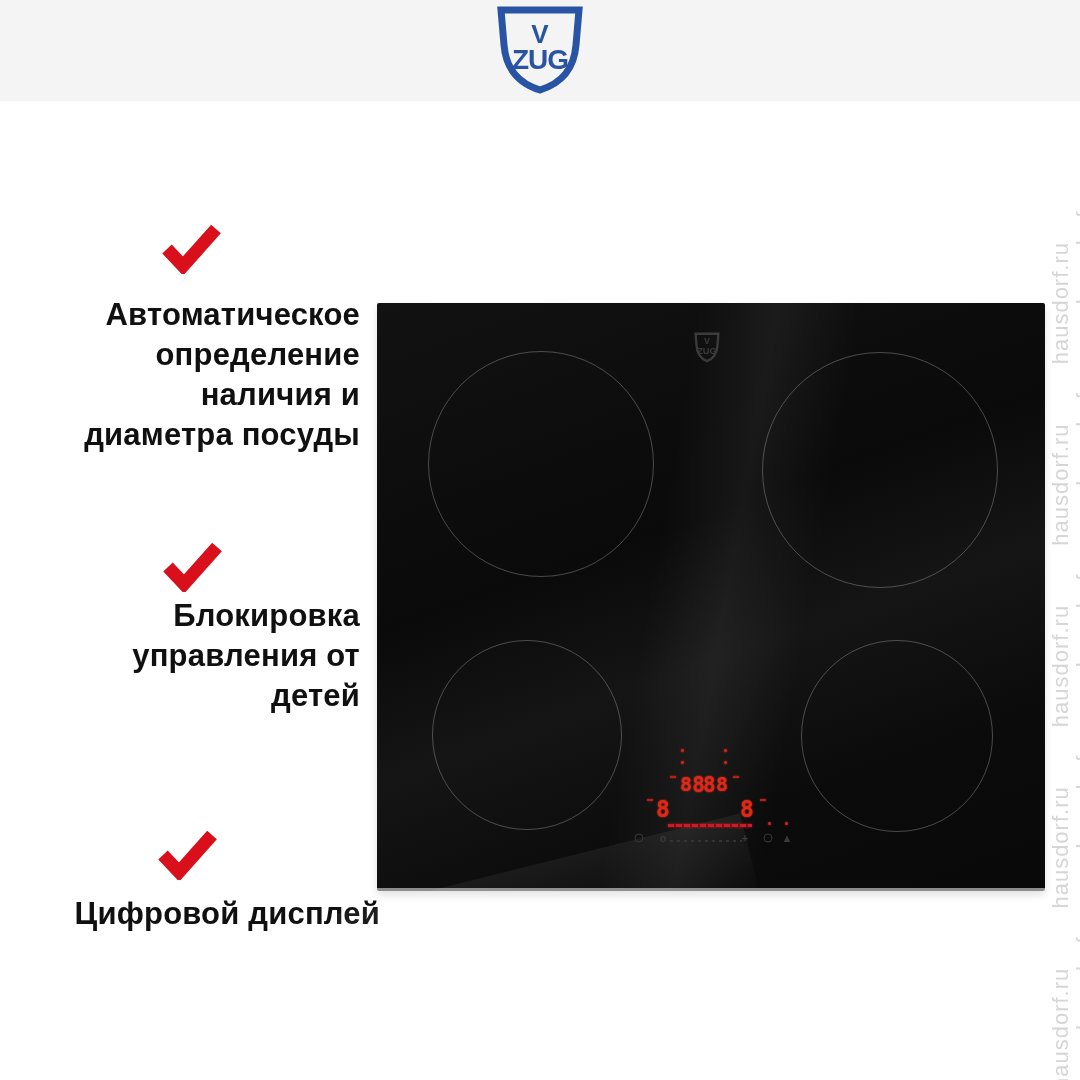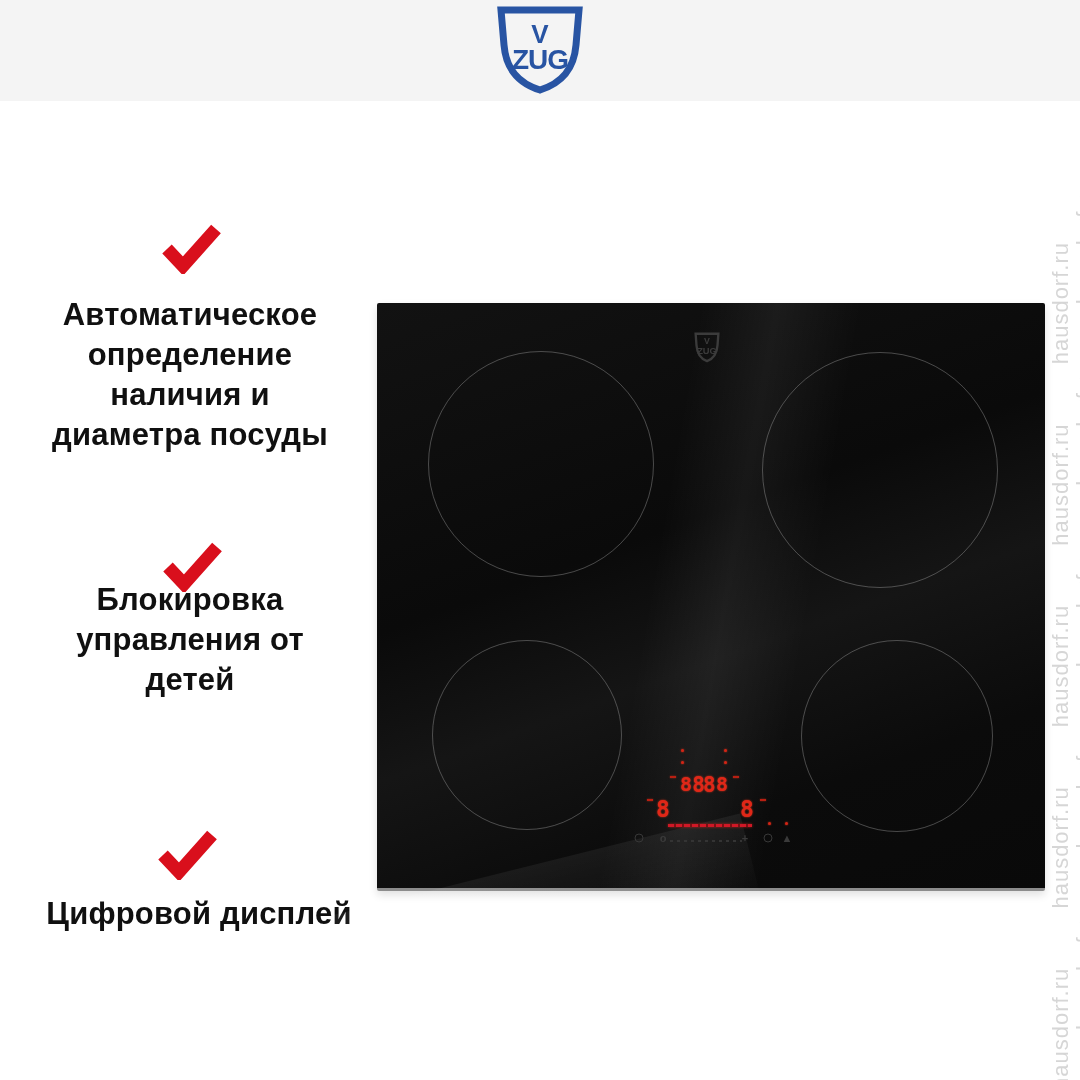--- a/index.html
+++ b/index.html
@@ -7,28 +7,28 @@
   body { font-family:"Liberation Sans", sans-serif; background:#ffffff; }
   .canvas { position:relative; width:1080px; height:1080px; background:#ffffff; overflow:hidden; }
 
   
   .header { position:absolute; left:0; top:0; width:1080px; height:101px; background:#f4f4f4; }
   .brand-logo { position:absolute; left:492px; top:6px; }
 
   
   .check { position:absolute; }
   .feature-text {
-    position:absolute; width:340px; text-align:center;
+    position:absolute; width:340px; text-align:right;
     font-size:31px; line-height:40px; font-weight:bold; color:#101010;
     white-space:pre-line; letter-spacing:0.2px;
   }
   .f1-check { left:160px; top:222px; }
   .f1-text  { left:20px;  top:295px; }
   .f2-check { left:161px; top:540px; }
-  .f2-text  { left:20px;  top:580px; }
+  .f2-text  { left:20px;  top:596px; }
   .f3-check { left:152px; top:828px; }
   .f3-text  { left:18px;  top:894px; width:362px; }
 
   
   .cooktop {
     position:absolute; left:377px; top:303px; width:668px; height:588px;
     background:
       linear-gradient(100deg, rgba(255,255,255,0) 42%, rgba(255,255,255,0.055) 52%, rgba(255,255,255,0) 63%),
       linear-gradient(160deg, #121212 0%, #0a0a0a 40%, #151515 58%, #0b0b0b 78%, #090909 100%);
     border-radius:2px;

